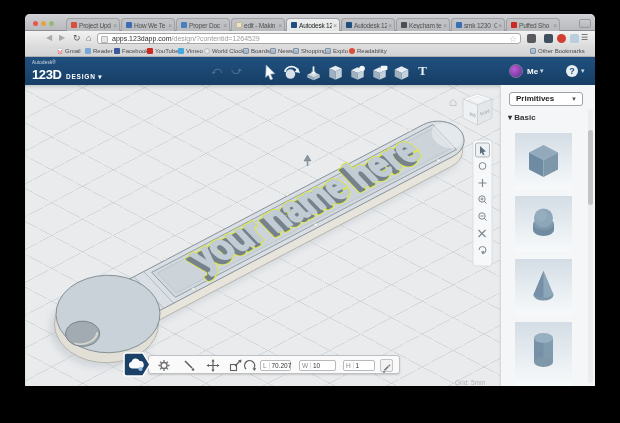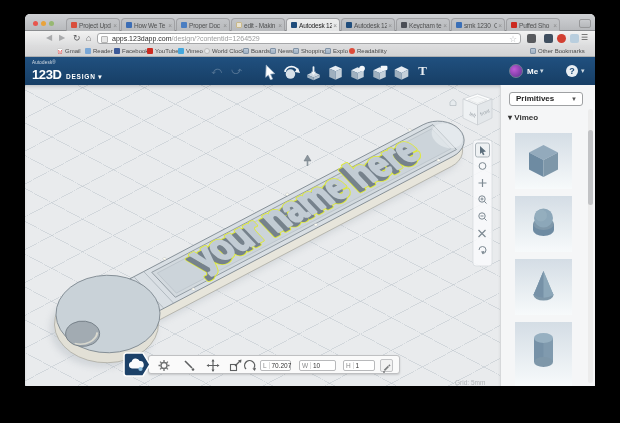--- a/index.html
+++ b/index.html
@@ -354,21 +354,21 @@
         <path d="M3.5,1 H20 L27,12.5 L20,24 H3.5 A2.5,2.5 0 0 1 1,21.5 V3.5 A2.5,2.5 0 0 1 3.5,1 Z" fill="#1c4168" stroke="#fdfdfc" stroke-width="1.6"></path>
         <path d="M9,16.5 a3.4,3.4 0 0 1 -0.4,-6.7 a4.2,4.2 0 0 1 8,-0.8 a3.4,3.4 0 0 1 0.8,7.5 z" fill="#fbfcfd"></path>
         <circle cx="17.5" cy="17" r="2.1" fill="#8fc0e0"></circle>
         </svg>
     </div>
     <div id="gridlab">Grid:&nbsp;5mm</div>
   </div>
 
   <div id="panel">
     <div id="prim">Primitives<span style="position:absolute;right:5px;top:0;font-size:6px;color:#555;">▼</span></div>
-    <div id="basic">▾ Vimeo</div>
+    <div id="basic">▾ Basic</div>
     <div class="tile" style="top:48px;">
       <svg width="57" height="56" viewBox="0 0 57 56">
         <polygon points="28.5,12 43,19.5 28.5,27 14,19.5" fill="#93aabc"></polygon>
         <polygon points="14,19.5 28.5,27 28.5,44 14,36.5" fill="#6e8ba2"></polygon>
         <polygon points="43,19.5 28.5,27 28.5,44 43,36.5" fill="#7e97a9"></polygon>
         </svg></div>
     <div class="tile" style="top:111px;">
       <svg width="57" height="56" viewBox="0 0 57 56">
         <ellipse cx="28.5" cy="34" rx="10.5" ry="6" fill="#6e8ba2"></ellipse>
         <rect x="18" y="28" width="21" height="6" fill="#6e8ba2"></rect>

